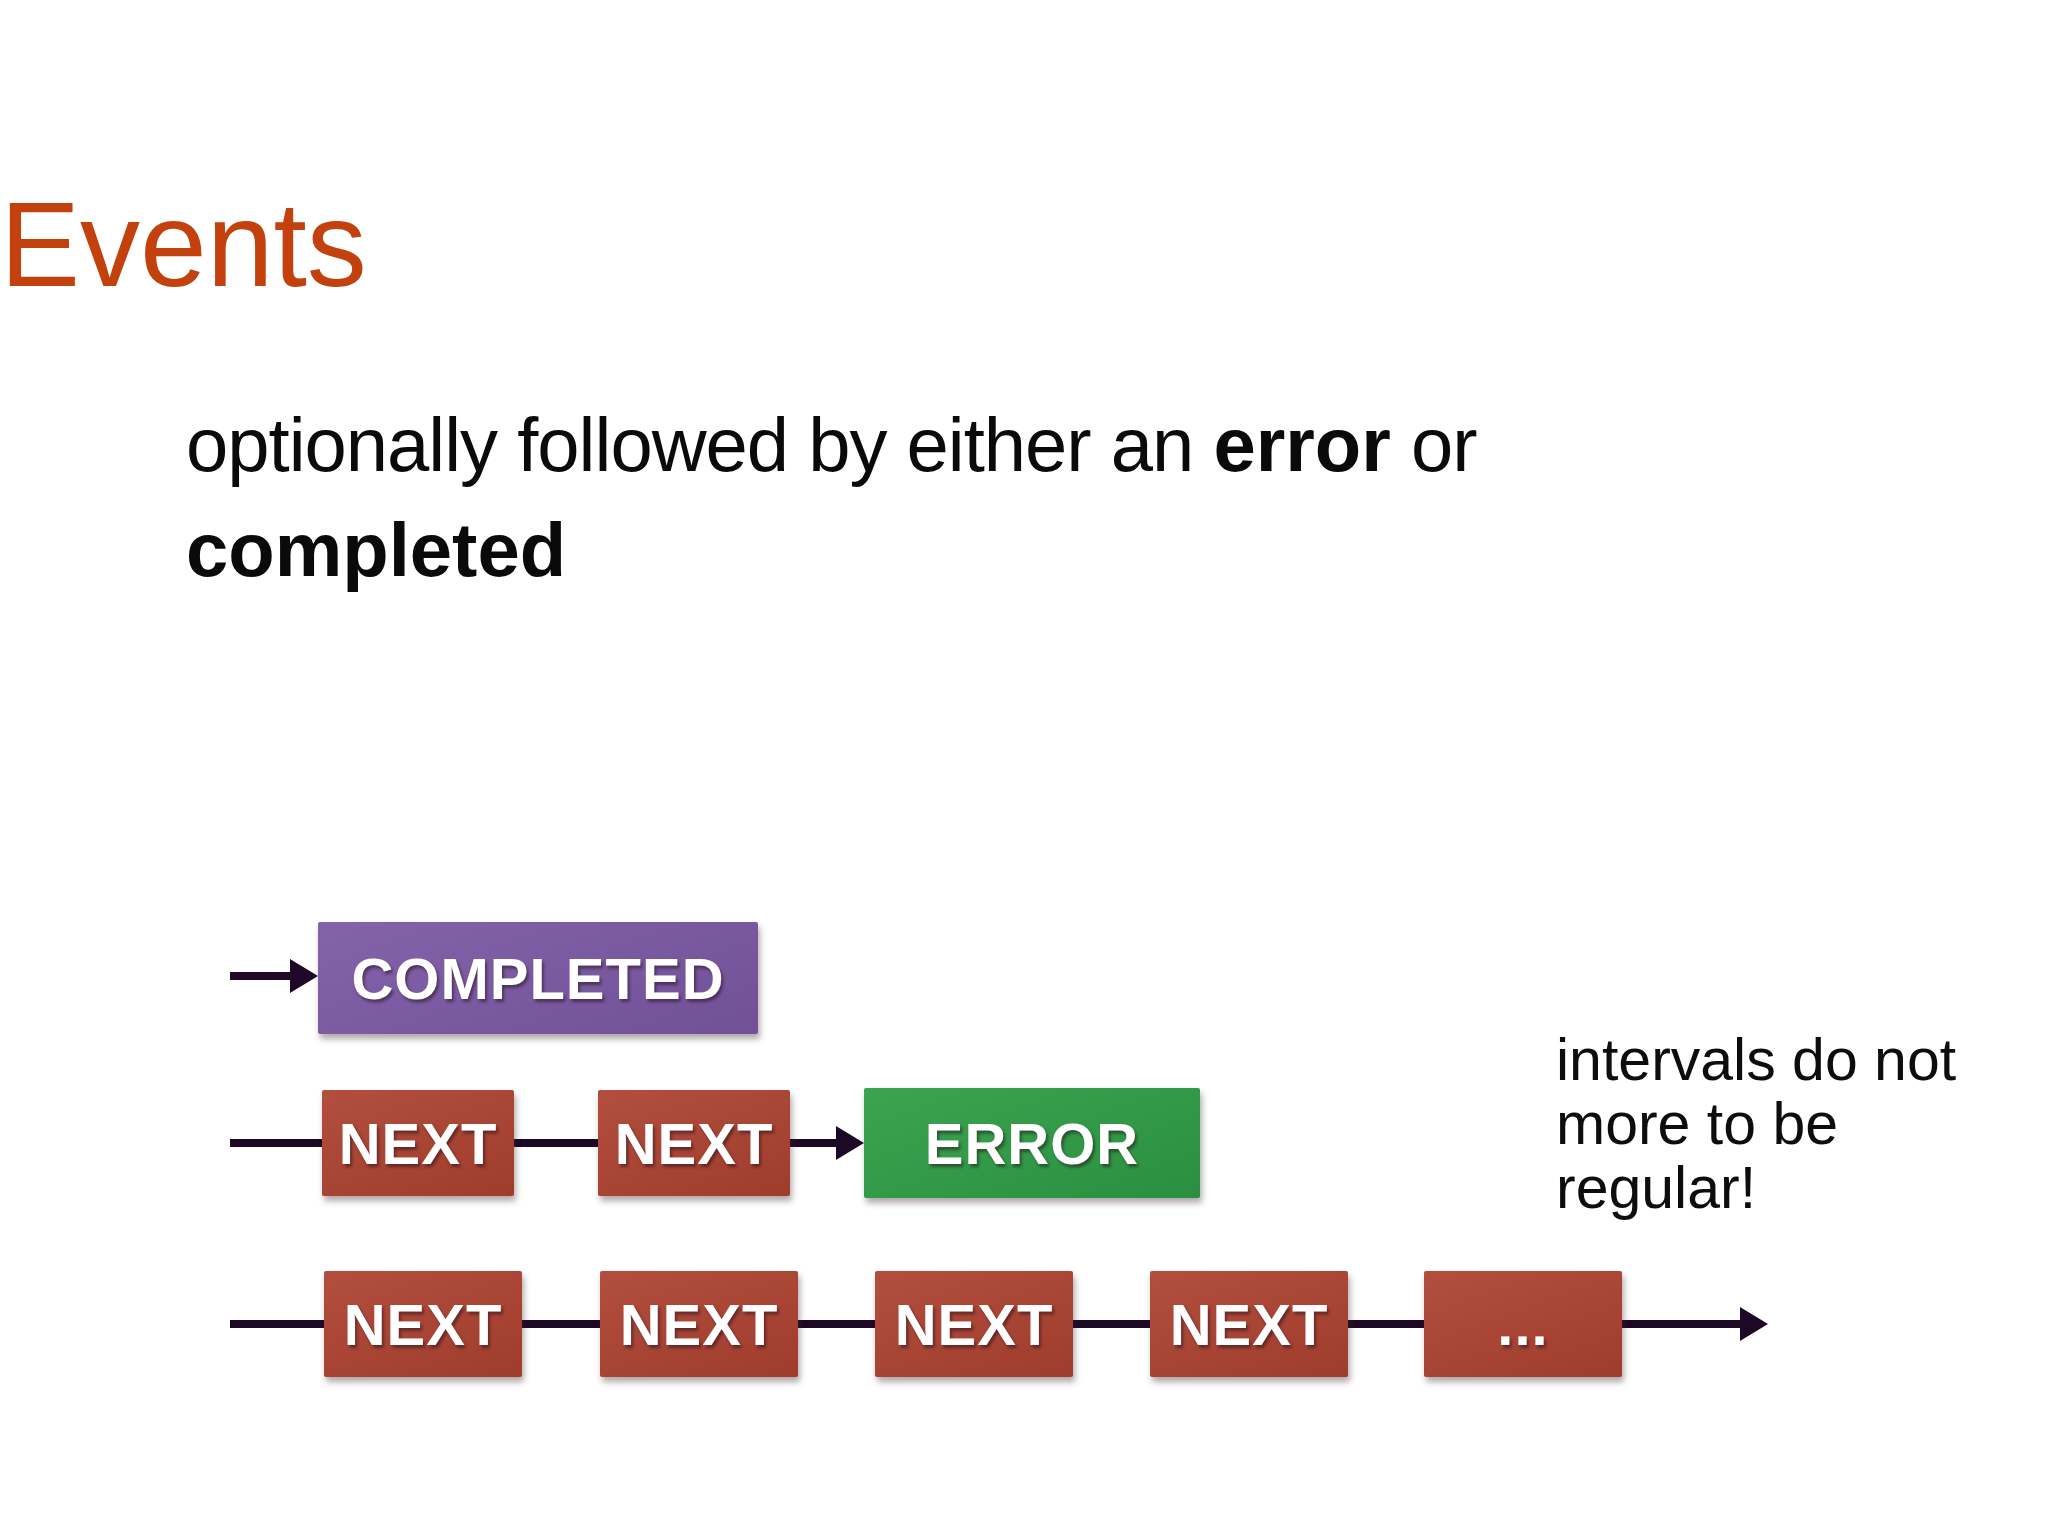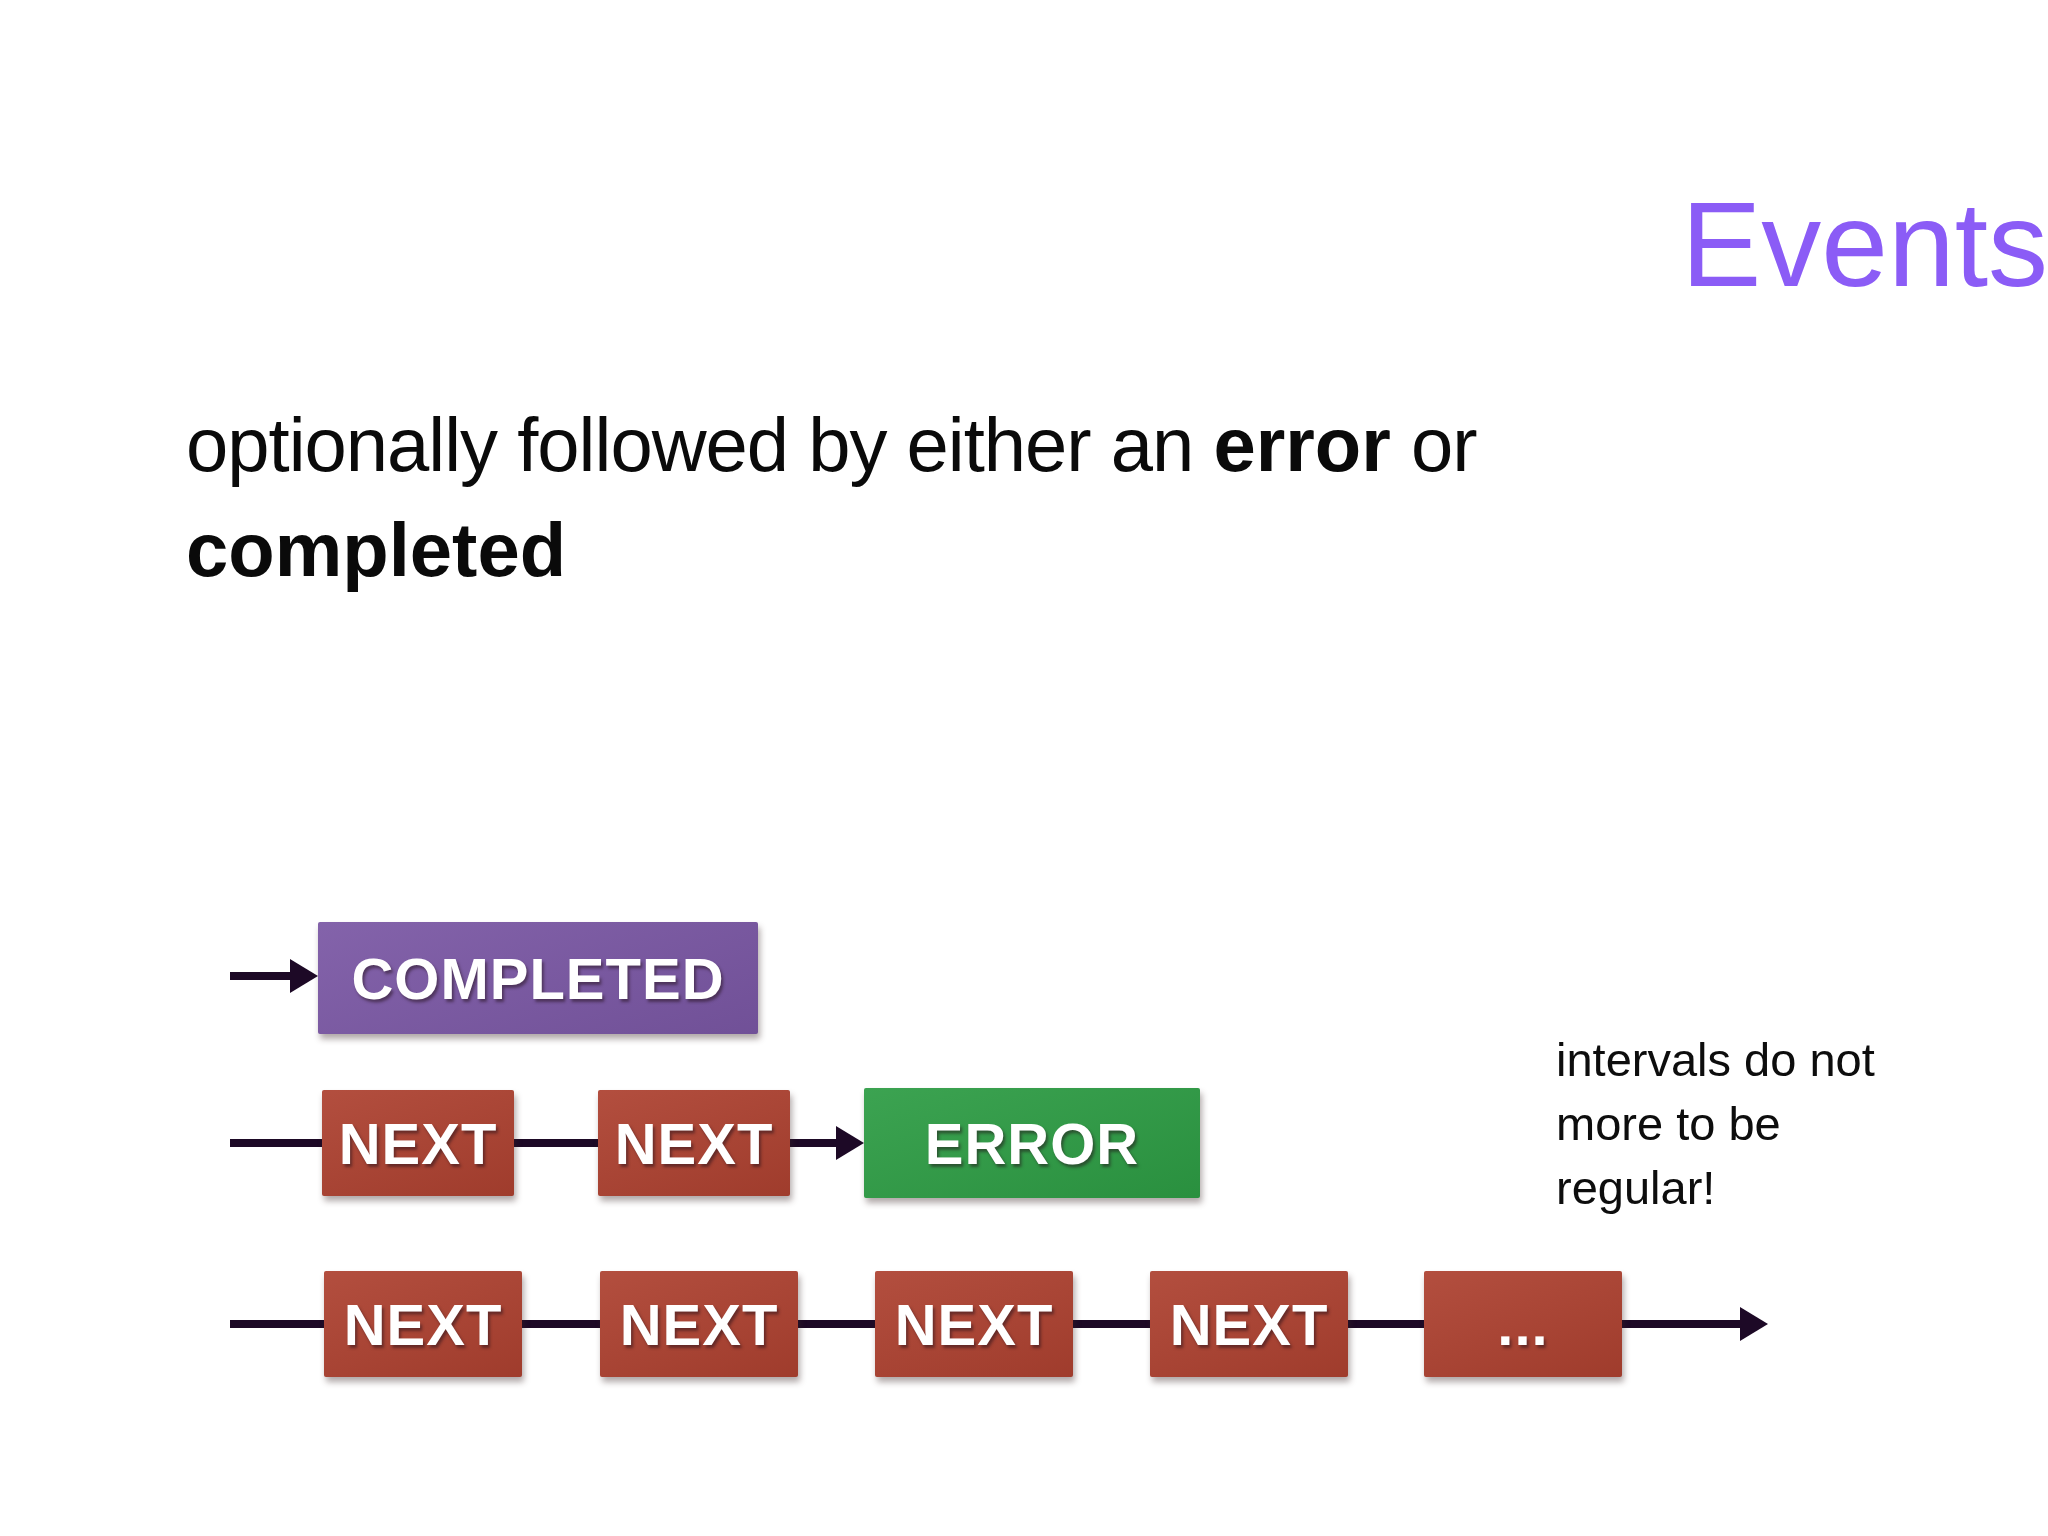--- a/index.html
+++ b/index.html
@@ -3,34 +3,34 @@
 <meta charset="utf-8">
 <style>
   html,body{margin:0;padding:0;}
   body{
     width:2048px;height:1536px;position:relative;overflow:hidden;
     background:#ffffff;
     font-family:"Liberation Sans","DejaVu Sans",sans-serif;
   }
   .title{
     position:absolute;left:0;right:0;top:98px;
-    text-align:right;
+    text-align:left;
     font-size:120px;font-weight:200;line-height:1.1;
-    color:#8b5cf6;
+    color:#c2410c;
   }
   .body-text{
     position:absolute;left:186px;top:392px;width:1760px;
     font-size:76px;line-height:105px;color:#0a0a0a;font-weight:300;
     letter-spacing:-1px;
   }
   .body-line{white-space:nowrap;}
   .body-line .b{font-weight:800;letter-spacing:0;}
   .note{
     position:absolute;left:1556px;top:1028px;width:420px;
-    font-size:47px;line-height:64px;color:#0d0d0d;font-weight:400;
+    font-size:59px;line-height:64px;color:#0d0d0d;font-weight:400;
   }
   
   .hline{position:absolute;height:8px;background:var(--arrow);z-index:1;}
   .ahead{
     position:absolute;width:0;height:0;z-index:1;
     border-top:17px solid transparent;
     border-bottom:17px solid transparent;
     border-left:28px solid var(--arrow);
   }
   .box{

